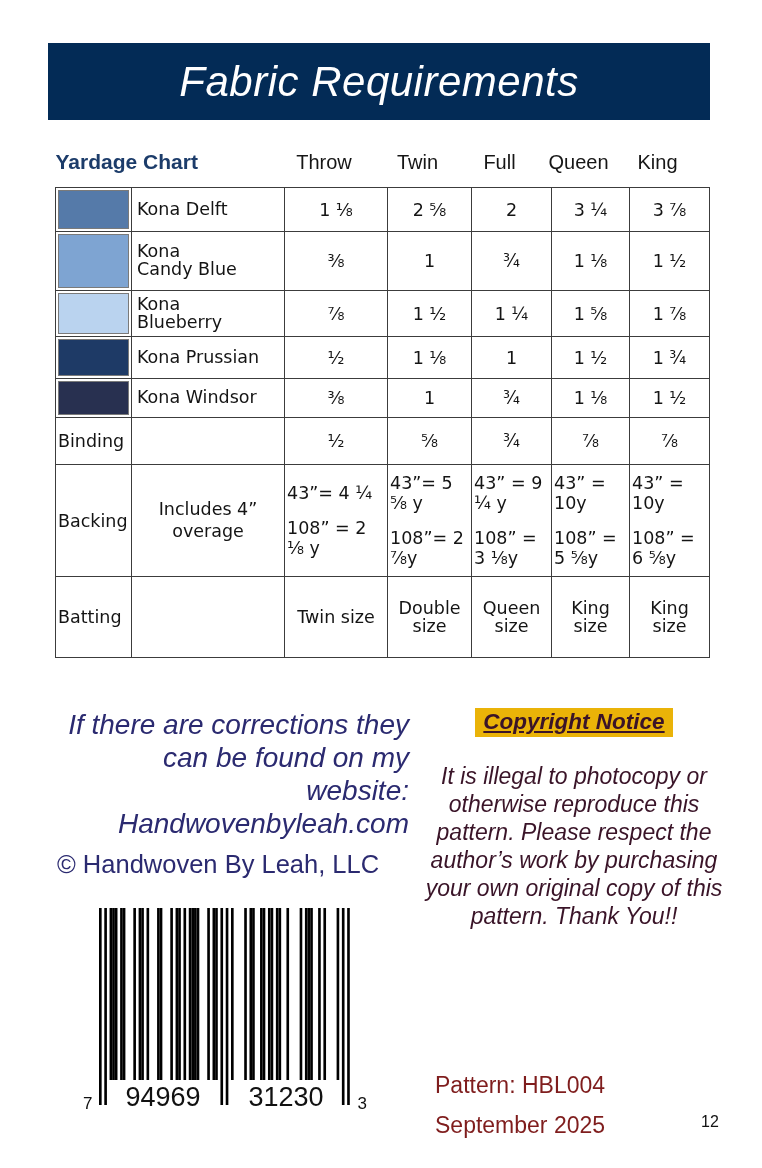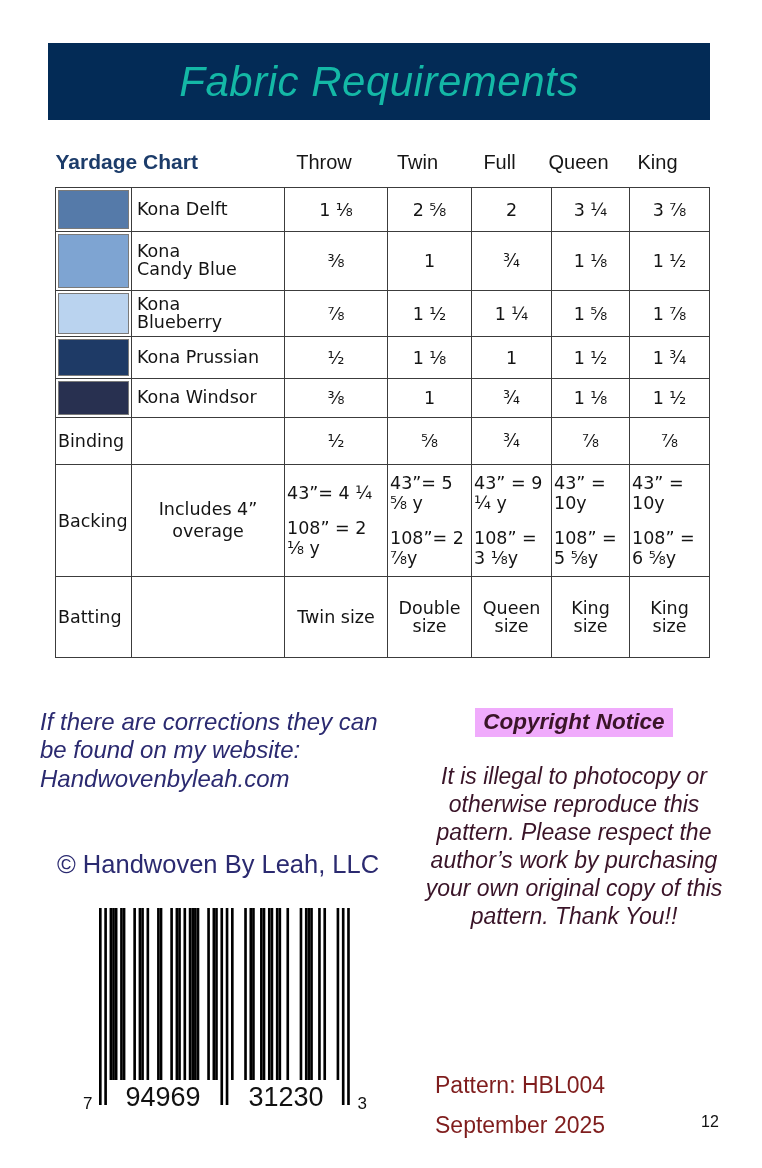--- a/index.html
+++ b/index.html
@@ -2,21 +2,21 @@
 <html><head>
 <meta charset="utf-8">
 <style>
   html,body{margin:0;padding:0;background:#fff;}
   .page{position:relative;width:762px;height:1168px;background:#ffffff;
         font-family:"Liberation Sans",sans-serif;overflow:hidden;}
 
   
   .title-bar{position:absolute;left:48px;top:43px;width:662px;height:77px;
              display:flex;align-items:center;justify-content:center;background:#032b56;}
-  .title-bar h1{margin:0;color:#14b8a6;font-size:42px;font-style:italic;font-weight:500;
+  .title-bar h1{margin:0;color:#ffffff;font-size:42px;font-style:italic;font-weight:500;
                 letter-spacing:.5px;}
 
   
   table.yardage{position:absolute;left:55px;top:150px;width:654px;
                 border-collapse:collapse;table-layout:fixed;}
   table.yardage thead th{border:none;padding:0 0 13px 0;font-weight:400;font-size:20px;
                 color:#161616;text-align:center;vertical-align:bottom;position:relative;left:-12px;}
   table.yardage thead th.caption{text-align:left;left:0;font-weight:700;font-size:21px;color:#1c3c6a;}
   table.yardage tbody td{border:1px solid #3c3c3c;font-family:"DejaVu Sans",sans-serif;
                 font-size:17.5px;color:#141414;vertical-align:middle;}
@@ -30,22 +30,22 @@
   td.row-label{padding-left:2px;}
   td.backing-note{text-align:center;font-size:16.5px;line-height:1.25;font-family:"DejaVu Sans",sans-serif;}
   td.backing-val{vertical-align:top;text-align:left;font-size:14.5px;line-height:1.15;padding:1px 2px;}
   td.backing-val .l1{margin-bottom:15px;}
   td.batting-val{text-align:center;line-height:1.05;}
   tr.r1{height:45px;} tr.r2{height:44px;} tr.r3{height:59px;} tr.r4{height:46px;}
   tr.r5{height:42px;} tr.r6{height:39px;} tr.rbind{height:47px;} tr.rback{height:112px;}
   tr.rbatt{height:81px;}
 
   
-  .corrections{position:absolute;left:40px;top:708px;width:356px;font-style:italic;
-               font-size:24px;line-height:1.18;color:#2b2a70;}
+  .corrections{position:absolute;left:53px;top:708px;width:356px;font-style:italic;
+               font-size:28px;line-height:1.18;color:#2b2a70;text-align:right;}
   .company{position:absolute;left:57px;top:850px;font-size:25.5px;color:#2b2a70;}
   .barcode{position:absolute;left:76px;top:908px;display:flex;align-items:flex-end;}
   .barcode .side-digit{font-size:17px;color:#111;margin:0 7px 0 7px;line-height:1;}
   .barcode svg{display:block;}
   .barcode svg text{font-family:"Liberation Sans",sans-serif;font-size:27px;fill:#111;}
 
   
   .copyright{position:absolute;left:408px;top:708px;width:332px;text-align:center;color:#3a1428;}
   .copyright .heading{display:inline-block;font-weight:700;font-style:italic;font-size:22.5px;
                       padding:1px 8px 2px 8px;background:#eeea33;color:#3a1428;}
@@ -238,21 +238,21 @@
           <rect x="242.88" y="0" width="2.64" height="197"></rect>
           <rect x="248.16" y="0" width="2.64" height="197"></rect>
         </g>
       <text x="64" y="198" text-anchor="middle">94969</text>
       <text x="187" y="198" text-anchor="middle">31230</text>
     </svg>
     <span class="side-digit">3</span>
   </div>
 
   <div class="copyright">
-    <span class="heading" style="background-color: #f0abfc;">Copyright Notice</span>
+    <span class="heading" style="background-color: #eab308; text-decoration: underline;">Copyright Notice</span>
     <div class="body">It is illegal to photocopy or otherwise reproduce this pattern. Please respect the author’s work by purchasing your own original copy of this pattern. Thank You!!</div>
   </div>
 
   <div class="footer">
     <div>Pattern: HBL004</div>
     <div>September 2025</div>
   </div>
 
   <div class="pageno">12</div>
 

